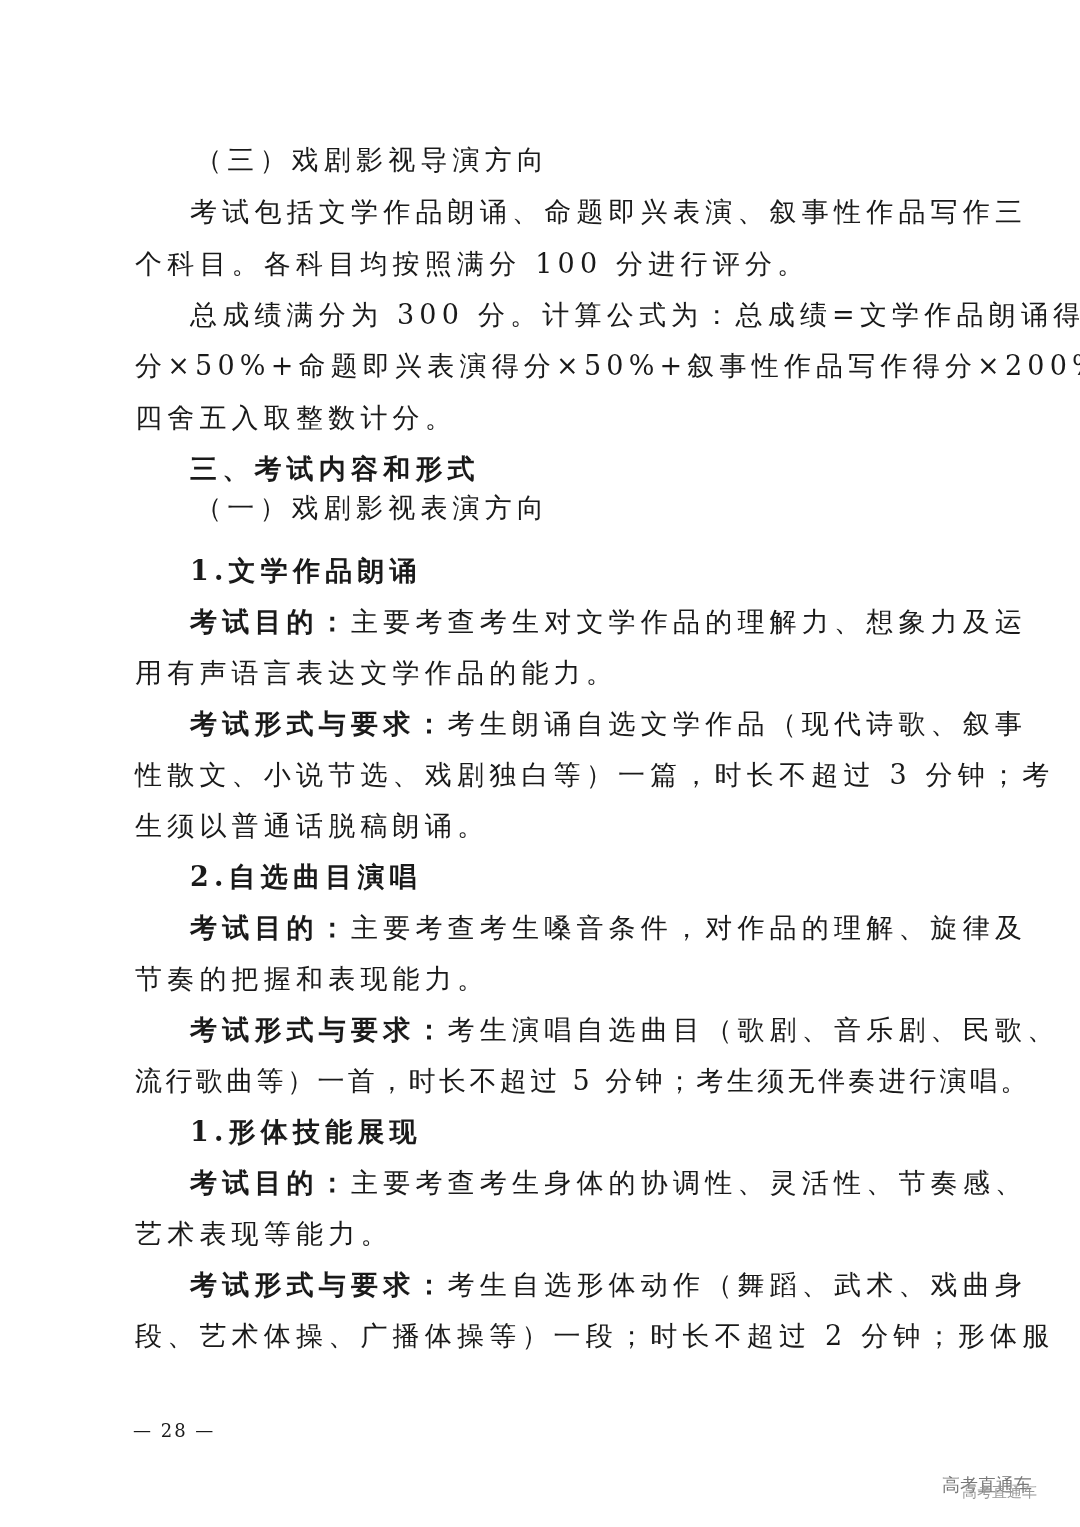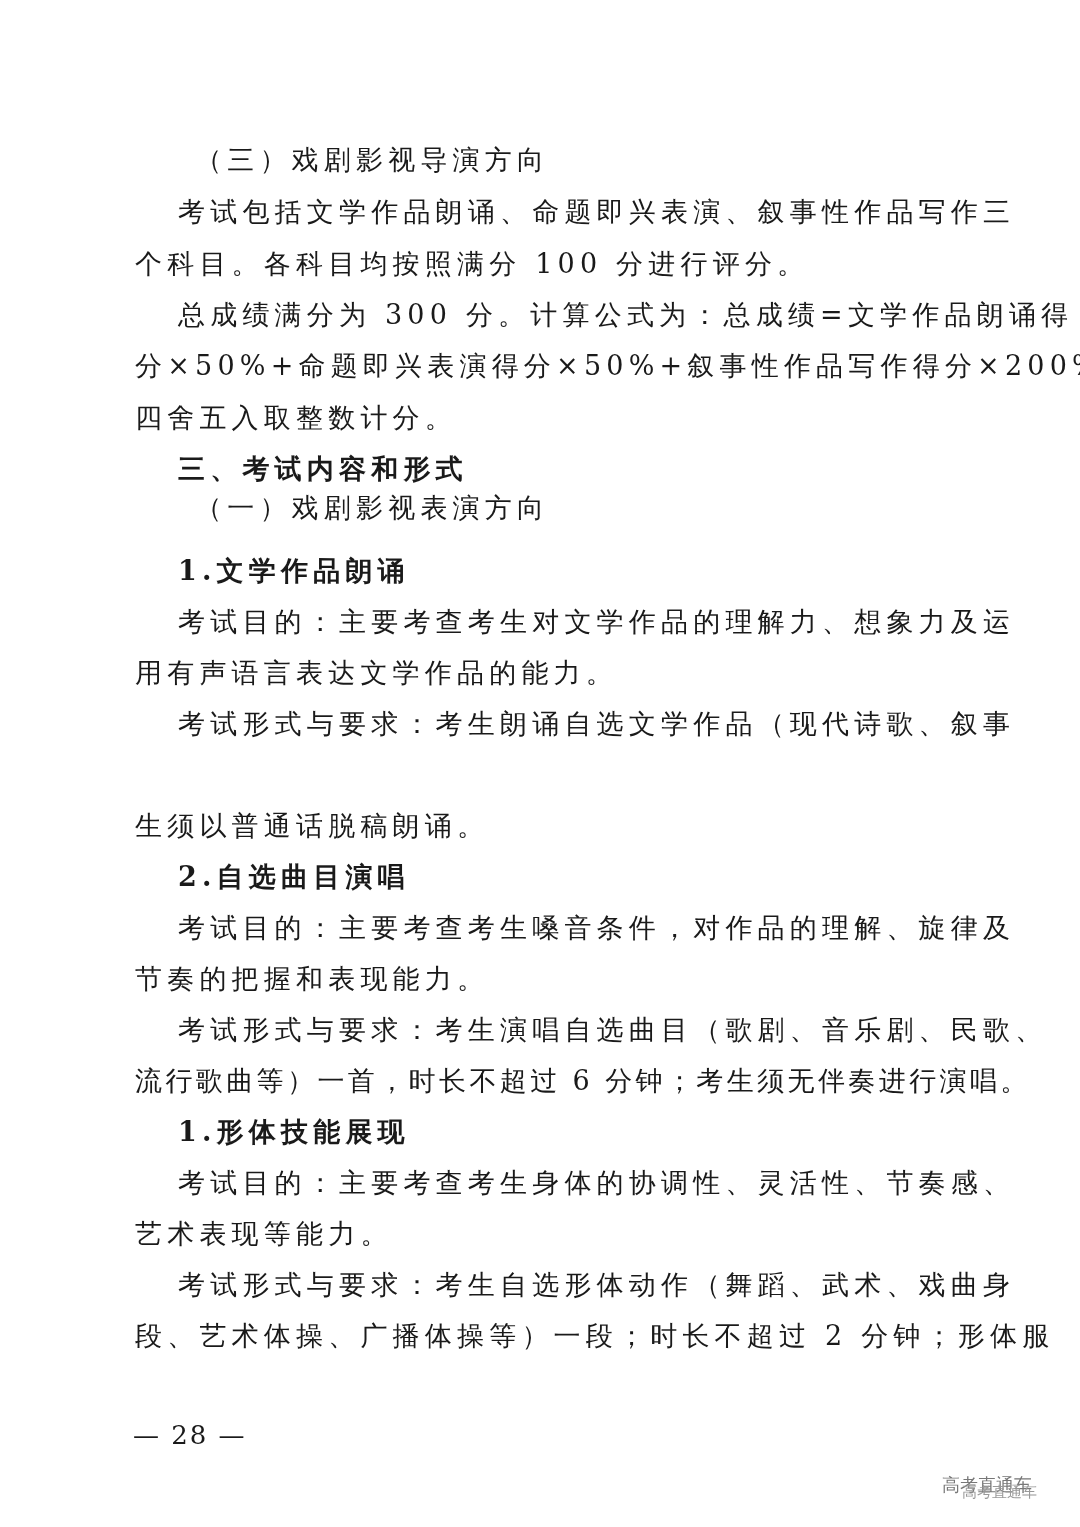--- a/index.html
+++ b/index.html
@@ -1,24 +1,24 @@
 <!DOCTYPE html>
 <html><head>
 <meta charset="utf-8">
 <style>
   html, body { margin:0; padding:0; background:#ffffff; }
   body { width:1080px; height:1527px; position:relative; overflow:hidden;
          font-family: "DejaVu Serif", "Liberation Serif", serif; color:#1a1a1a; }
   .page { position:absolute; left:0; top:0; width:1080px; height:1301px; }
   .line { position:absolute; left:135px; font-size:27px; line-height:32px; white-space:nowrap; letter-spacing:5.2px; }
-  .indent { left:178px;text-align:center; }
+  .indent { left:190px;text-align:center; }
   .sub { left:195px; }
   .bold { font-weight:bold; }
-  .lbl { font-weight:normal; }
-  .pagenum { position:absolute; left:133px; top:1420px; font-size:26px; letter-spacing:2px; }
+  .lbl { font-weight:bold; }
+  .pagenum { position:absolute; left:133px; top:1420px; font-size:18px; letter-spacing:2px; }
   .wm { position:absolute; left:942px; top:1473px; font-family:"DejaVu Sans", sans-serif; font-size:18px; color:#777; }
   .wm2 { position:absolute; left:962px; top:1483px; font-family:"DejaVu Sans", sans-serif; font-size:15px; color:#999; }
 </style>
 </head>
 <body>
 
 <div class="page">
   <div class="line sub" style="top:144px">（三）戏剧影视导演方向</div>
   <div class="line indent" style="top:196px">考试包括文学作品朗诵、命题即兴表演、叙事性作品写作三</div>
   <div class="line" style="top:248px">个科目。各科目均按照满分 100 分进行评分。</div>
@@ -26,27 +26,28 @@
   <div class="line" style="top:350px">分×50%+命题即兴表演得分×50%+叙事性作品写作得分×200%，</div>
   <div class="line" style="top:402px">四舍五入取整数计分。</div>
 
   <div class="line indent bold" style="top:453px">三、考试内容和形式</div>
   <div class="line sub" style="top:492px">（一）戏剧影视表演方向</div>
 
   <div class="line indent bold" style="top:555px">1.文学作品朗诵</div>
   <div class="line indent" style="top:606px"><span class="lbl">考试目的：</span><span>主要考查考生对文学作品的理解力、想象力及运</span></div>
   <div class="line" style="top:657px">用有声语言表达文学作品的能力。</div>
   <div class="line indent" style="top:708px"><span class="lbl">考试形式与要求：</span><span>考生朗诵自选文学作品（现代诗歌、叙事</span></div>
+  <div class="line" style="top:759px">性散文、小说节选、戏剧独白等）一篇，时长不超过 3 分钟；考</div>
   <div class="line" style="top:810px">生须以普通话脱稿朗诵。</div>
 
   <div class="line indent bold" style="top:861px">2.自选曲目演唱</div>
   <div class="line indent" style="top:912px"><span class="lbl">考试目的：</span><span>主要考查考生嗓音条件，对作品的理解、旋律及</span></div>
   <div class="line" style="top:963px">节奏的把握和表现能力。</div>
   <div class="line indent" style="top:1014px"><span class="lbl">考试形式与要求：</span><span>考生演唱自选曲目（歌剧、音乐剧、民歌、</span></div>
-  <div class="line" style="top:1065px; letter-spacing:3.4px">流行歌曲等）一首，时长不超过 6 分钟；考生须无伴奏进行演唱。</div>
+  <div class="line" style="top:1065px; letter-spacing:3.4px">流行歌曲等）一首，时长不超过 5 分钟；考生须无伴奏进行演唱。</div>
 
   <div class="line indent bold" style="top:1116px">1.形体技能展现</div>
   <div class="line" style="top:1218px">艺术表现等能力。</div>
   <div class="line indent" style="top:1167px"><span class="lbl">考试目的：</span><span>主要考查考生身体的协调性、灵活性、节奏感、</span></div>
   <div class="line indent" style="top:1269px"><span class="lbl">考试形式与要求：</span><span>考生自选形体动作（舞蹈、武术、戏曲身</span></div>
   <div class="line" style="top:1320px">段、艺术体操、广播体操等）一段；时长不超过 2 分钟；形体服</div>
 
   <div class="pagenum">— 28 —</div>
   <div class="wm">高考直通车</div>
   <div class="wm2">高考直通车</div>

